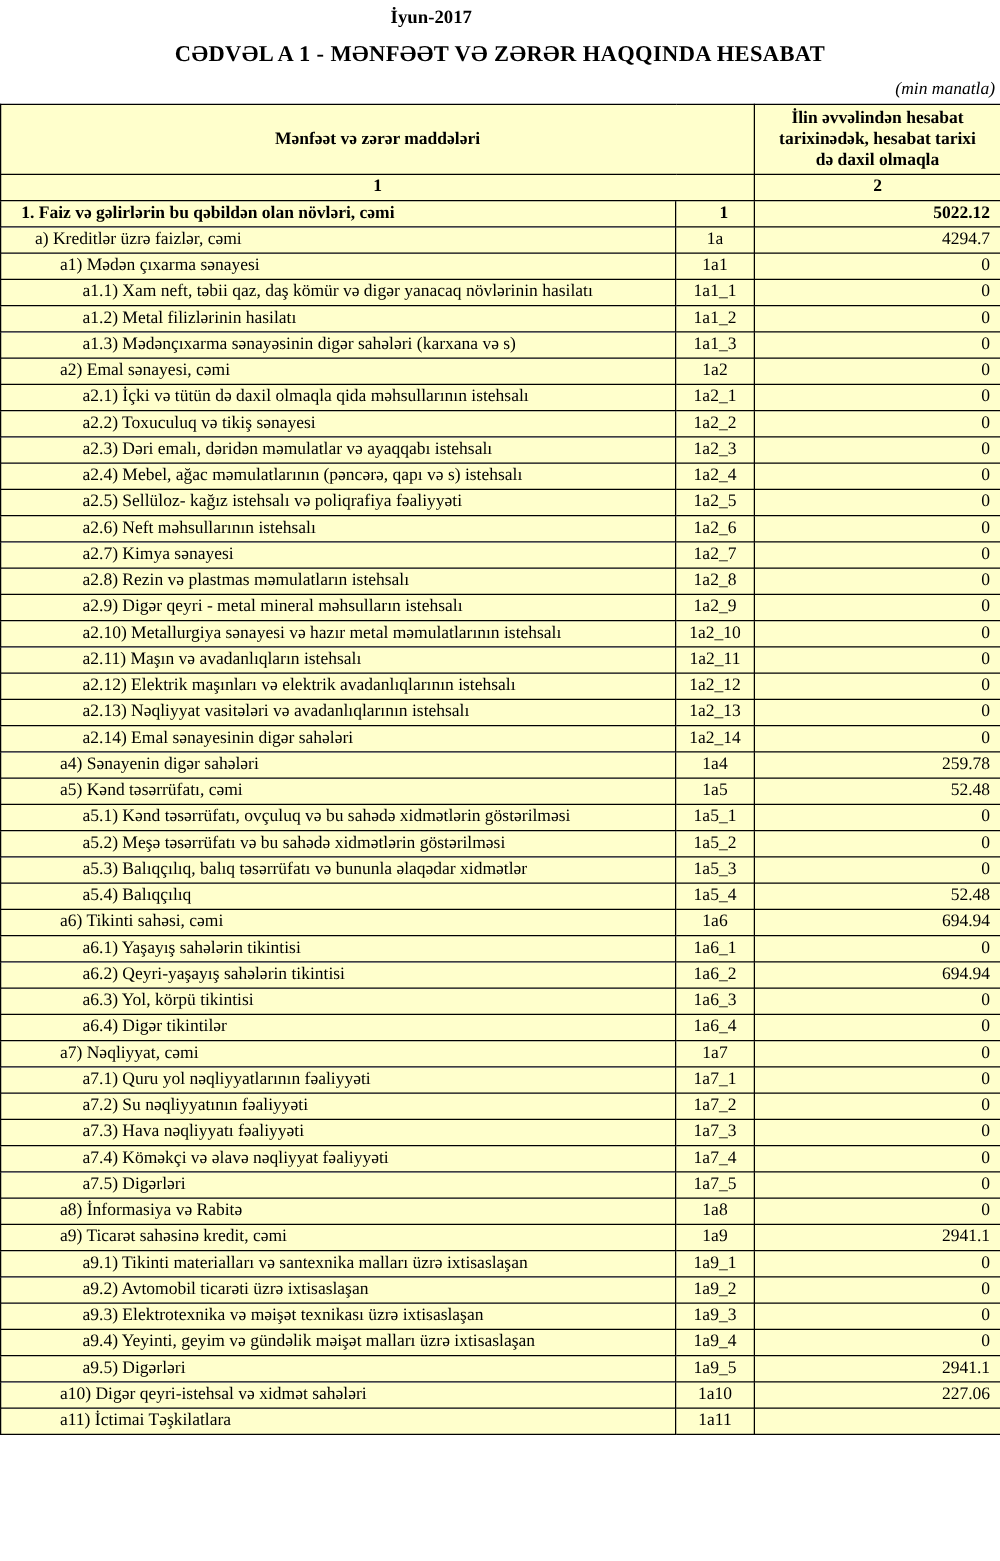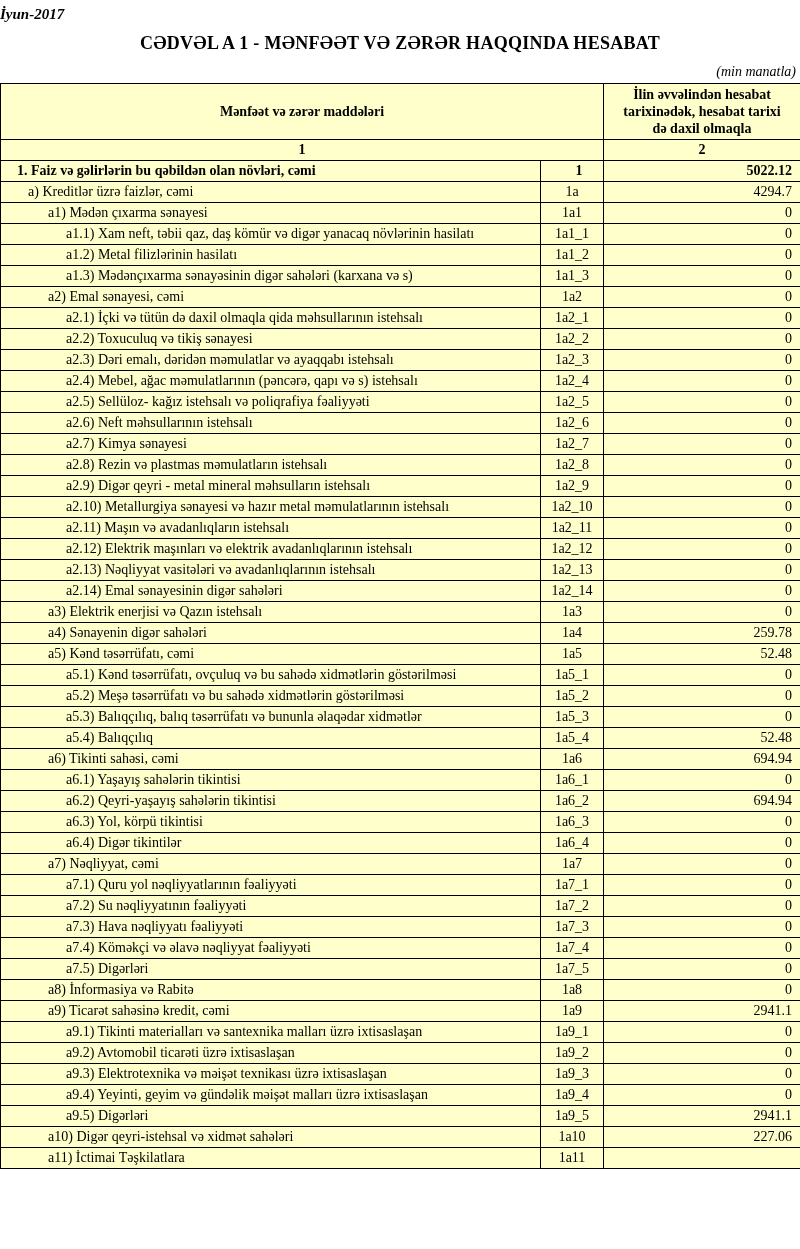--- a/index.html
+++ b/index.html
@@ -4,23 +4,22 @@
 <style>
   * { box-sizing: border-box; margin: 0; padding: 0; }
   html, body { width: 800px; background: #ffffff; }
   body {
     height: 1249px;
     overflow: hidden;
     font-family: "Liberation Serif", serif;
     color: #000;
   }
   .date-label {
-    text-align: left;
-    font-weight: bold;
-    font-style: italic;
+    text-align: center;
+    font-weight: bold;
     font-size: 15px;
     padding: 6px 110px 0 0;
   }
   .page-title {
     text-align: center;
     font-weight: bold;
     font-size: 18px;
     padding-top: 10px;
     letter-spacing: 0.3px;
   }
@@ -209,25 +208,20 @@
         <td class="label-cell level-3">a2.13) Nəqliyyat vasitələri və avadanlıqlarının istehsalı</td>
         <td class="code-cell">1a2_13</td>
         <td class="value-cell">0</td>
       </tr>
       <tr>
         <td class="label-cell level-3">a2.14) Emal sənayesinin digər sahələri</td>
         <td class="code-cell">1a2_14</td>
         <td class="value-cell">0</td>
       </tr>
       <tr>
-        <td class="label-cell level-2">a3) Elektrik enerjisi və Qazın istehsalı</td>
-        <td class="code-cell">1a3</td>
-        <td class="value-cell">0</td>
-      </tr>
-      <tr>
         <td class="label-cell level-2">a4) Sənayenin digər sahələri</td>
         <td class="code-cell">1a4</td>
         <td class="value-cell">259.78</td>
       </tr>
       <tr>
         <td class="label-cell level-2">a5) Kənd təsərrüfatı, cəmi</td>
         <td class="code-cell">1a5</td>
         <td class="value-cell">52.48</td>
       </tr>
       <tr>

